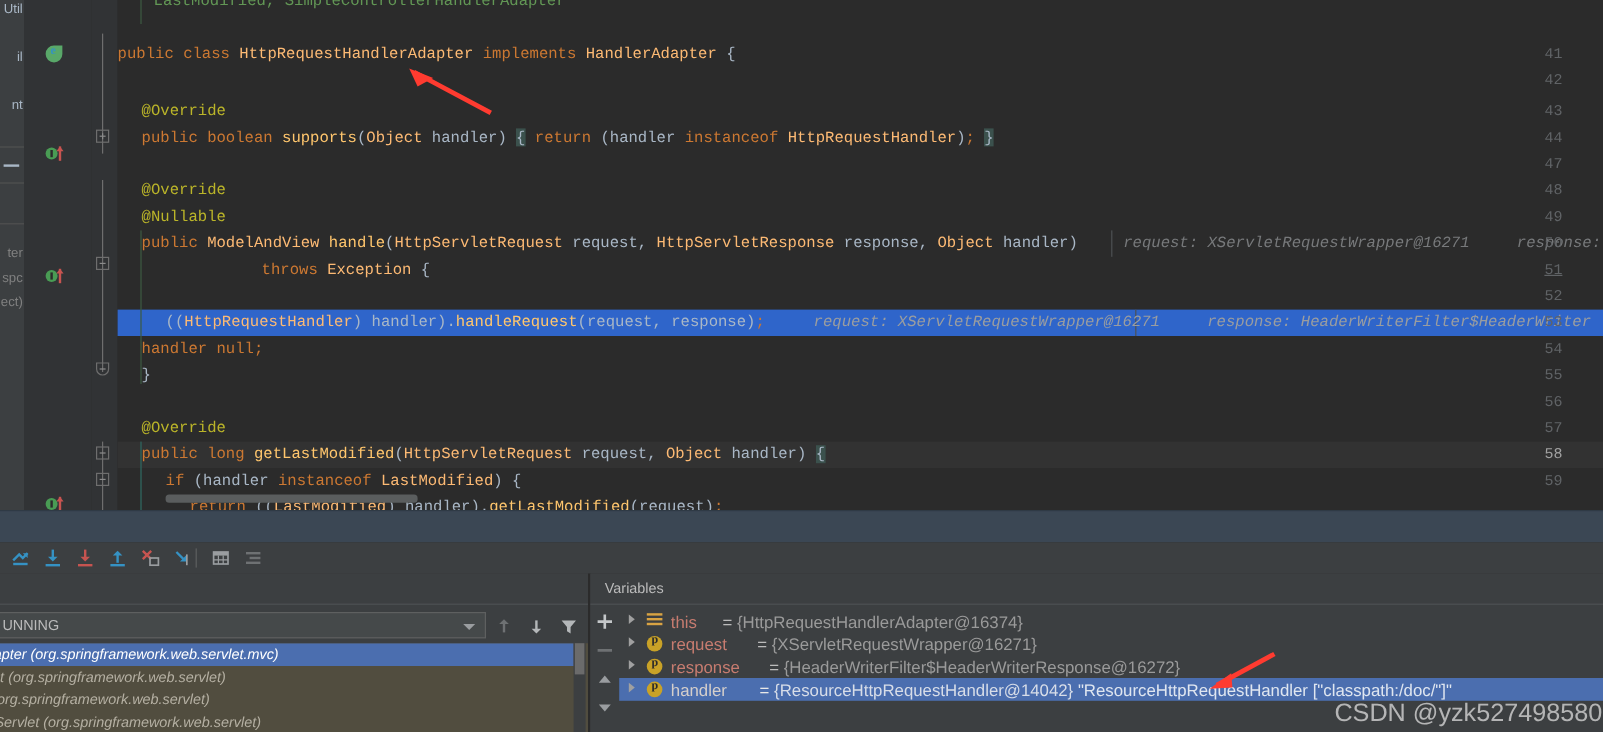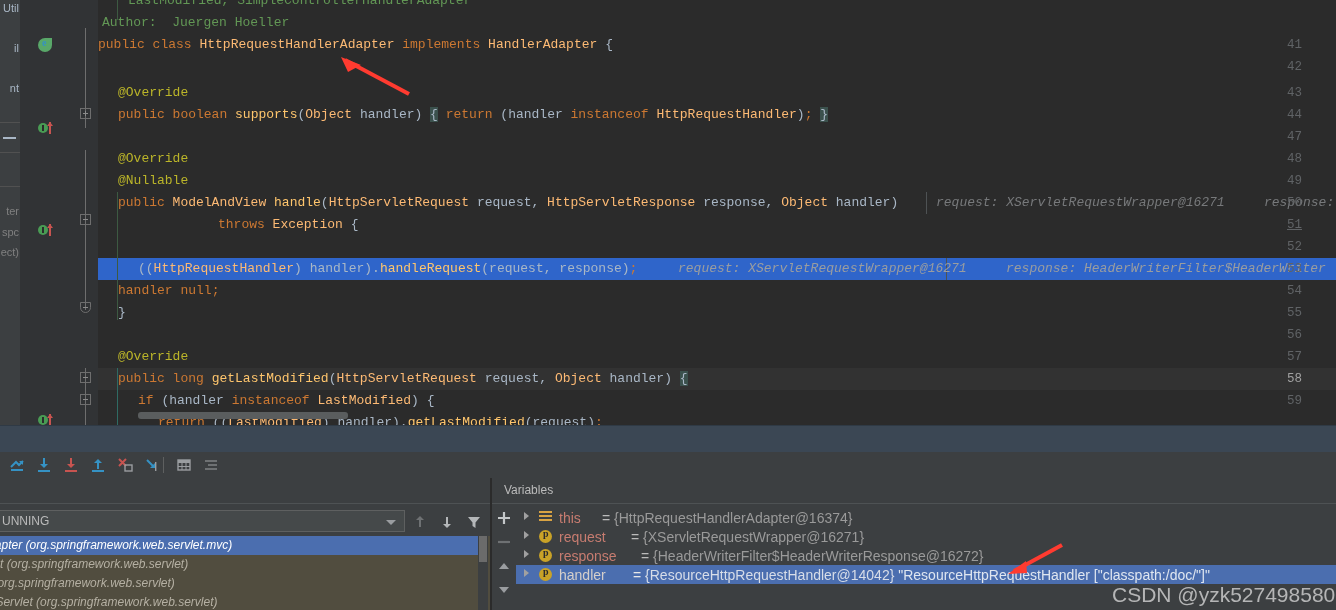--- a/index.html
+++ b/index.html
@@ -186,21 +186,20 @@
       <div class="caret-line" style="top:368px;left:-98px;"></div>
 
       <div class="iguide green" style="left:19px;top:-8px;height:28px;"></div>
       <div class="iguide green" style="left:19px;top:192px;height:128px;"></div>
       <div class="iguide teal" style="left:19px;top:368px;height:57px;"></div>
 
       <div class="hintsep" style="left:828px;top:192px;height:22px;"></div>
       <div class="hintsep" style="left:848px;top:258px;height:22px;"></div>
 
       <div class="cl cmt" style="top:-10px;left:30px;">LastModified, SimpleControllerHandlerAdapter</div>
-      <div class="cl" style="top:12px;left:4px;"><span class="cmt">Author:</span><span class="cmt">  </span><span class="cmt">Juergen Hoeller</span></div>
 
       <div class="cl" style="top:34px;left:0px;"><span class="kw">public class </span><span class="typ">HttpRequestHandlerAdapter </span><span class="kw">implements </span><span class="typ">HandlerAdapter </span><span class="punc">{</span></div>
 
       <div class="cl ann" style="top:82px;left:20px;">@Override</div>
 
       <div class="cl" style="top:104px;left:20px;"><span class="kw">public boolean </span><span class="yl">supports</span><span class="punc">(</span><span class="typ">Object </span><span class="pn">handler</span><span class="punc">) </span><span class="punc brace-hl">{</span><span class="kw"> return </span><span class="punc">(</span><span class="pn">handler </span><span class="kw">instanceof </span><span class="typ">HttpRequestHandler</span><span class="punc">)</span><span class="semi">;</span><span class="punc"> </span><span class="punc brace-hl">}</span></div>
 
       <div class="cl ann" style="top:148px;left:20px;">@Override</div>
       <div class="cl ann" style="top:170px;left:20px;">@Nullable</div>
 

